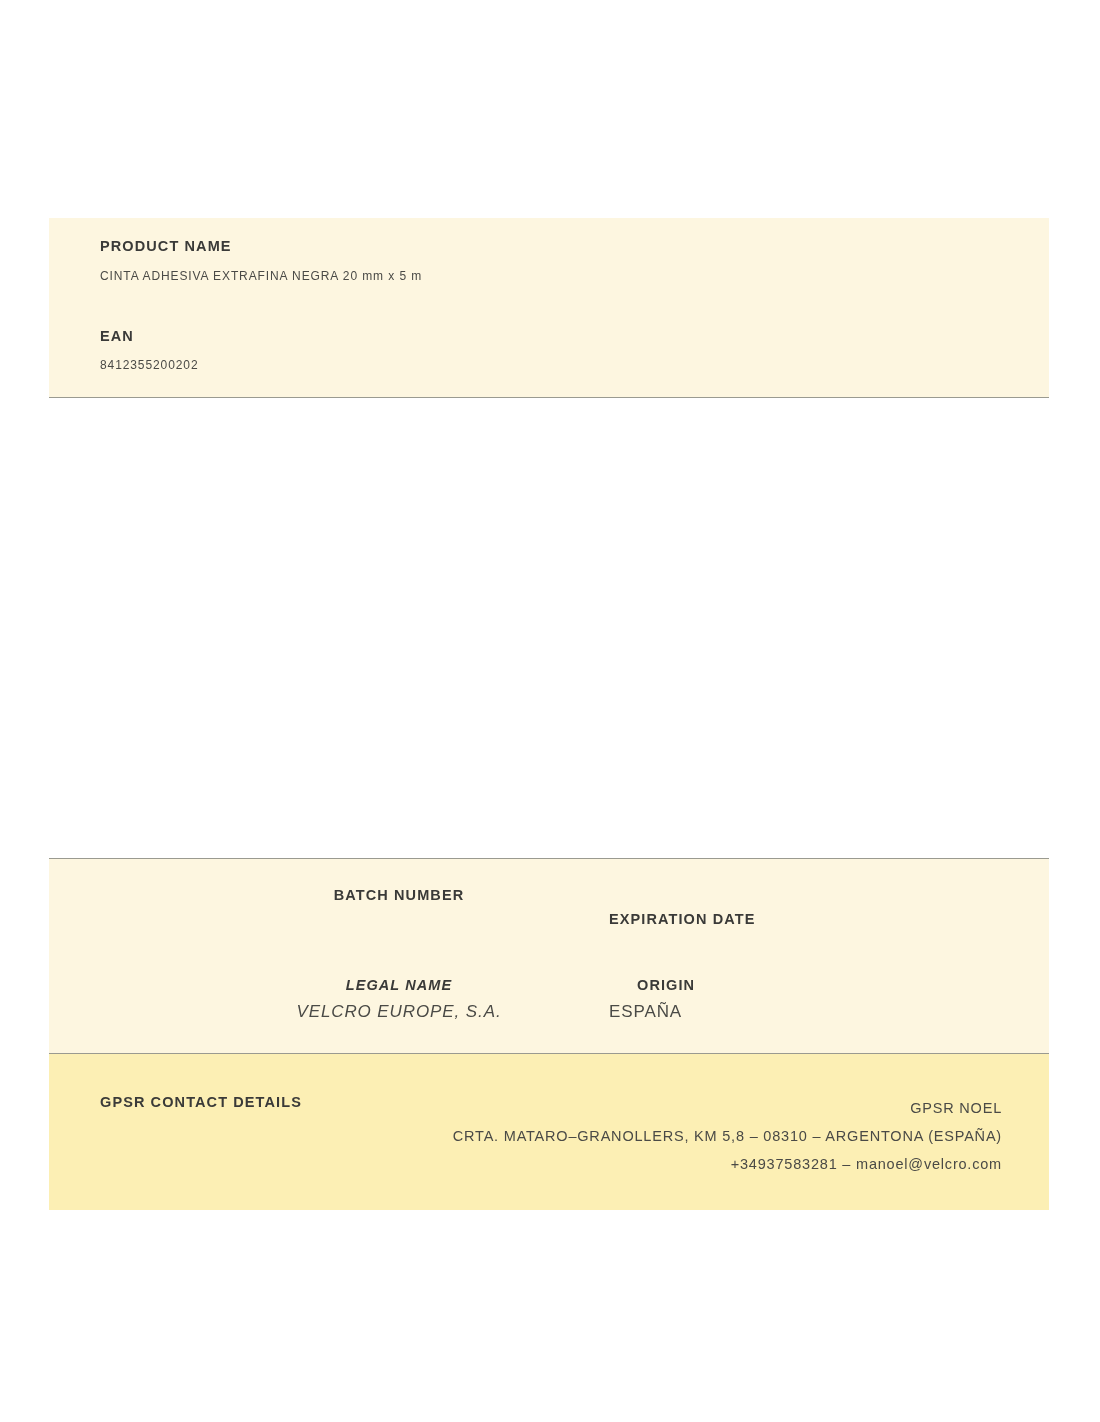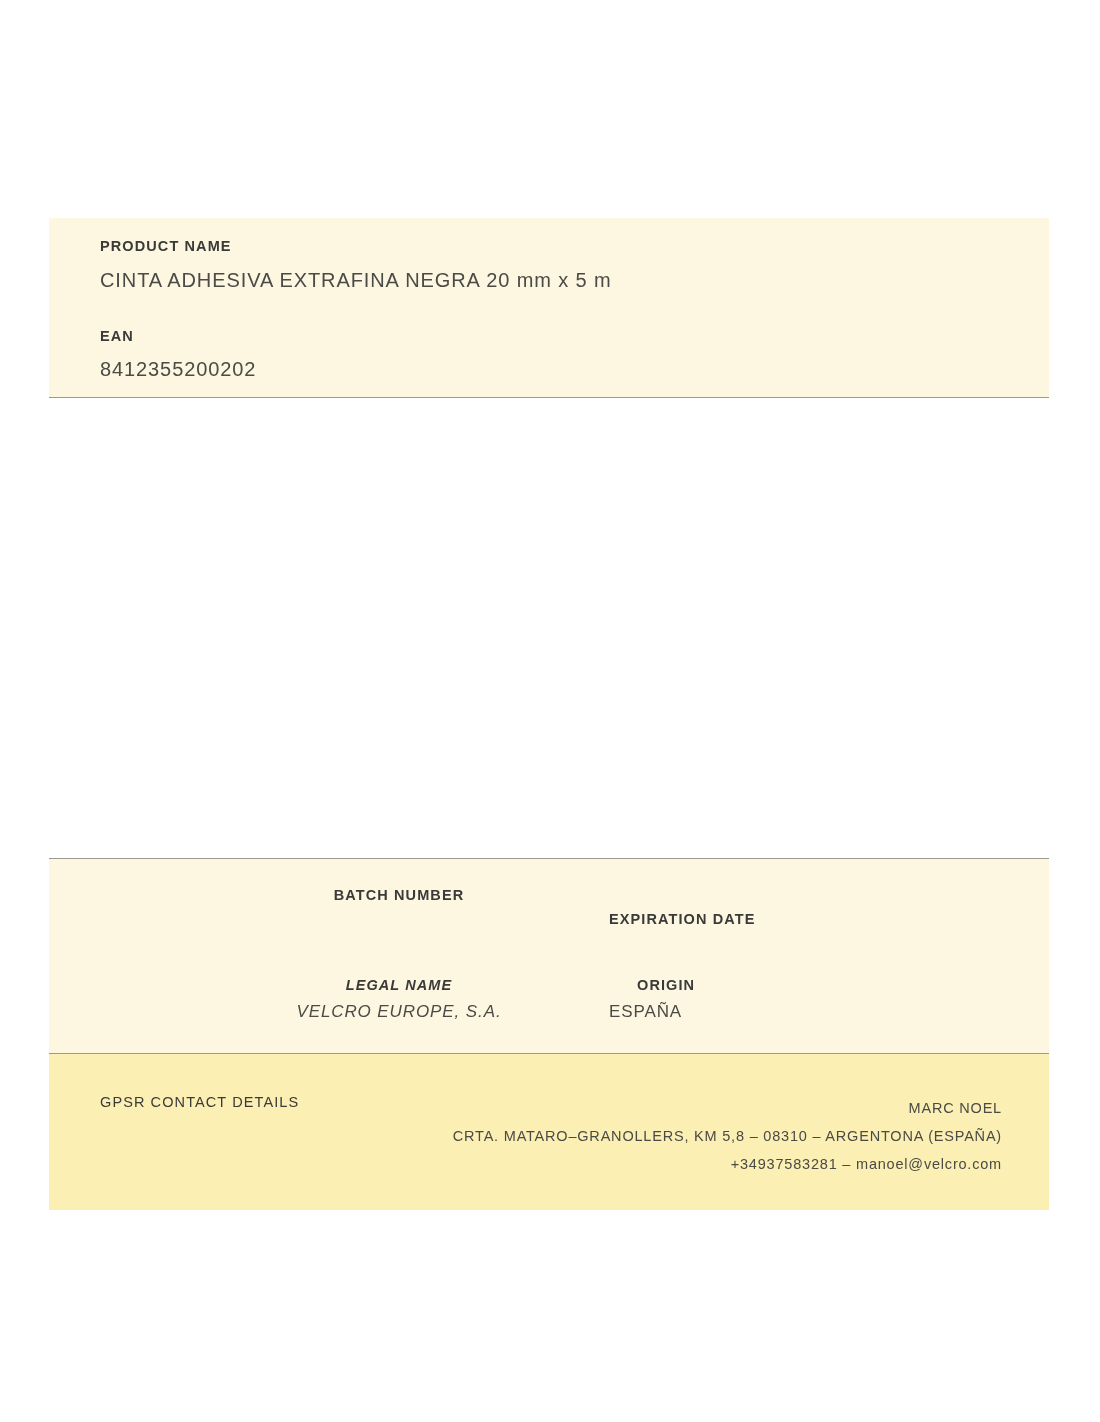--- a/index.html
+++ b/index.html
@@ -33,21 +33,21 @@
     border-bottom: 1px solid #9a9a90;
     box-sizing: border-box;
   }
   .field-label {
     font-size: 14.5px;
     font-weight: bold;
     letter-spacing: 1.1px;
     color: #3a3a38;
   }
   .field-value {
-    font-size: 20px;
+    font-size: 12px;
     letter-spacing: 0.9px;
     color: #4a4a46;
   }
   .top-pn-label {
     position: absolute;
     left: 51px;
     top: 20px;
   }
   .top-pn-value {
     position: absolute;
@@ -129,21 +129,21 @@
     width: 1000px;
     height: 156px;
     background: #fcefb4;
     box-sizing: border-box;
   }
   .gpsr-label {
     position: absolute;
     left: 51px;
     top: 40px;
     font-size: 14.5px;
-    font-weight: normal;
+    font-weight: bold;
     letter-spacing: 1.1px;
     color: #3a3a38;
     text-align: right;
   }
   .gpsr-lines {
     position: absolute;
     right: 47px;
     top: 40px;
     text-align: right;
   }
@@ -188,19 +188,19 @@
 
     <div class="mid-cell origin-cell">
       <div class="mid-label">ORIGIN</div>
       <div class="mid-value">ESPAÑA</div>
     </div>
   </div>
 
   <div class="block-gpsr">
     <div class="gpsr-label">GPSR CONTACT DETAILS</div>
     <div class="gpsr-lines">
-      <div class="gpsr-line">MARC NOEL</div>
+      <div class="gpsr-line">GPSR NOEL</div>
       <div class="gpsr-line">CRTA. MATARO–GRANOLLERS, KM 5,8 – 08310 – ARGENTONA (ESPAÑA)</div>
       <div class="gpsr-line">+34937583281 – manoel@velcro.com</div>
     </div>
   </div>
 
 </div>
 
 </body></html>

